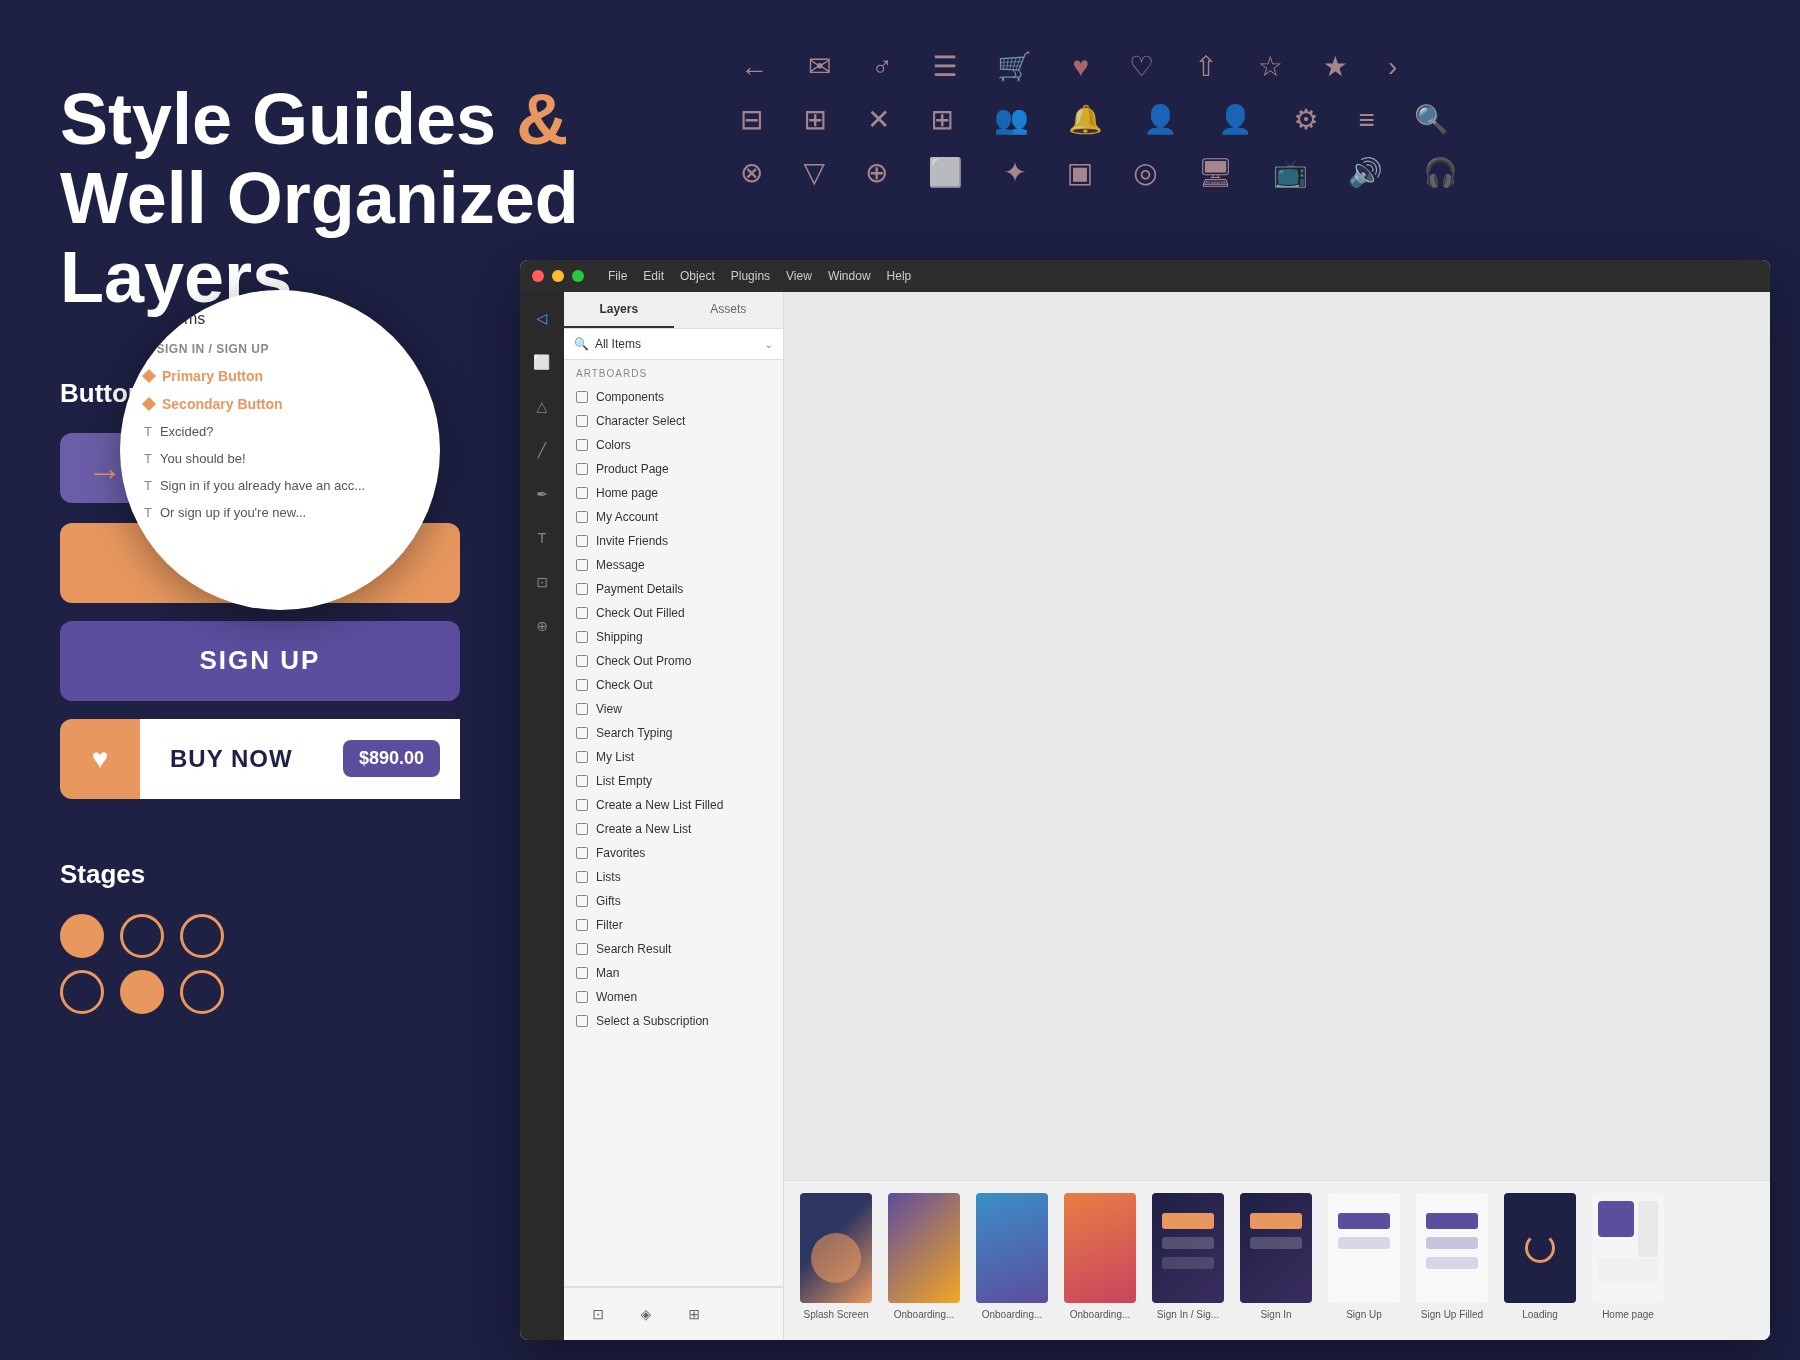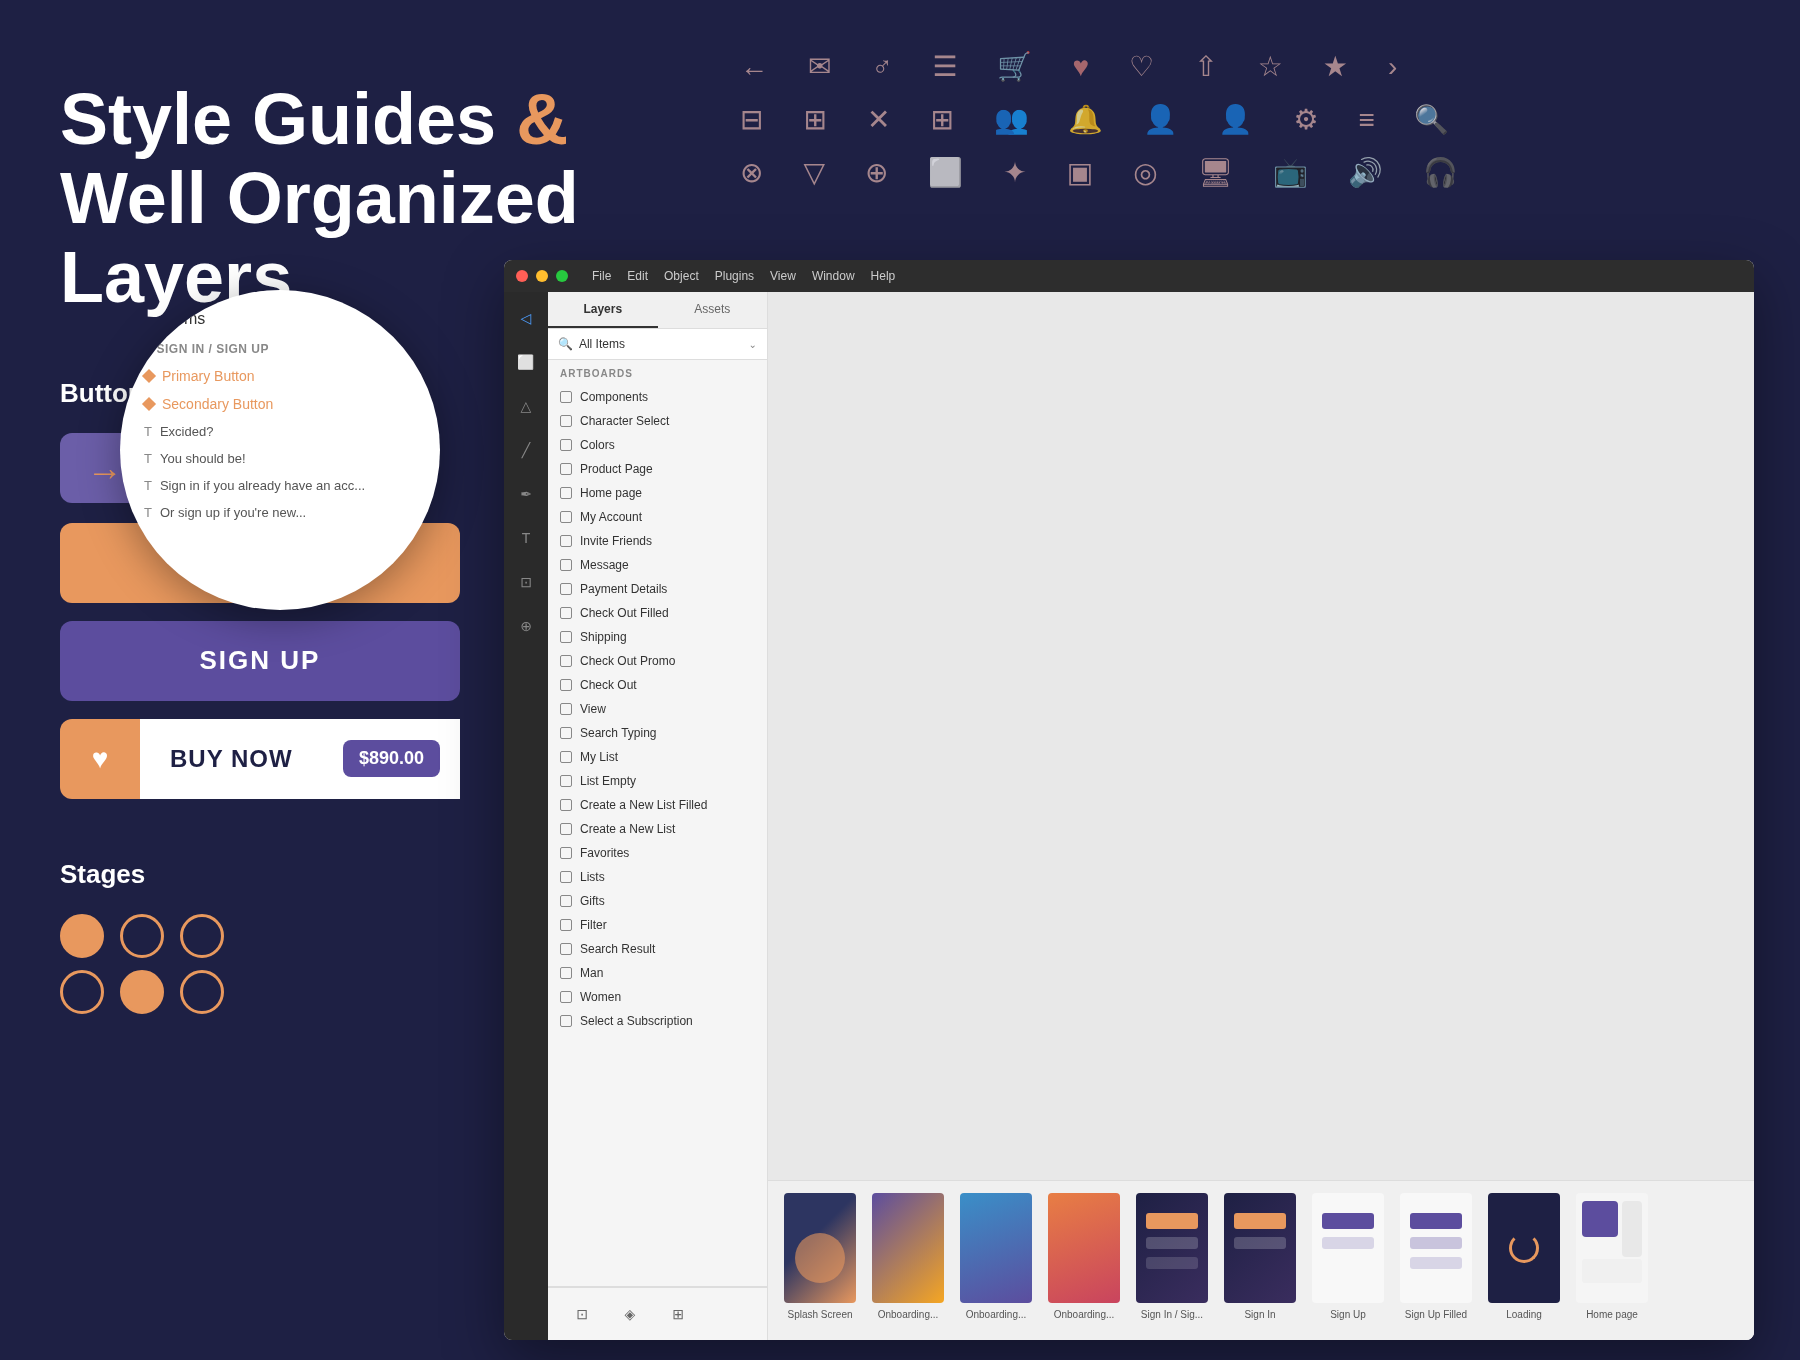--- a/index.html
+++ b/index.html
@@ -158,21 +158,21 @@
 
     .icon-item {
       color: #c8a0a0;
       font-size: 28px;
       opacity: 0.8;
     }
 
     
     .xd-window {
       position: absolute;
-      left: 504px;
+      left: 520px;
       top: 260px;
       width: 1250px;
       height: 1080px;
       background: #f0f0f0;
       border-radius: 8px;
       box-shadow: 0 20px 60px rgba(0,0,0,0.4);
       overflow: hidden;
       display: flex;
       flex-direction: column;
     }
@@ -309,21 +309,21 @@
       font-size: 12px;
       color: #333;
       background: transparent;
     }
     .xd-search-icon { color: #888; font-size: 12px; }
     .xd-search-chevron { color: #888; font-size: 10px; }
 
     .xd-artboards-label {
       padding: 8px 12px 4px;
       font-size: 10px;
-      font-weight: 700;
+      font-weight: 400;
       color: #888;
       letter-spacing: 1px;
       text-transform: uppercase;
     }
 
     .xd-layers {
       flex: 1;
       overflow-y: auto;
       padding: 2px 0;
     }
@@ -446,21 +446,21 @@
       color: #888;
       font-weight: 600;
       letter-spacing: 0.5px;
     }
     .magnify-diamond {
       width: 10px; height: 10px;
       background: #e8985e;
       transform: rotate(45deg);
       flex-shrink: 0;
     }
-    .magnify-text { color: #e8985e; font-size: 14px; font-weight: 400; }
+    .magnify-text { color: #e8985e; font-size: 14px; font-weight: 700; }
     .magnify-arrow { color: #888; font-size: 12px; }
     .magnify-regular { color: #555; font-size: 13px; }
 
     
     .ab-splash {
       background: linear-gradient(135deg, #2d3561 40%, #e8985e 100%);
     }
     .ab-onboard1 {
       background: linear-gradient(135deg, #5c4d9e 0%, #f5a623 100%);
     }

